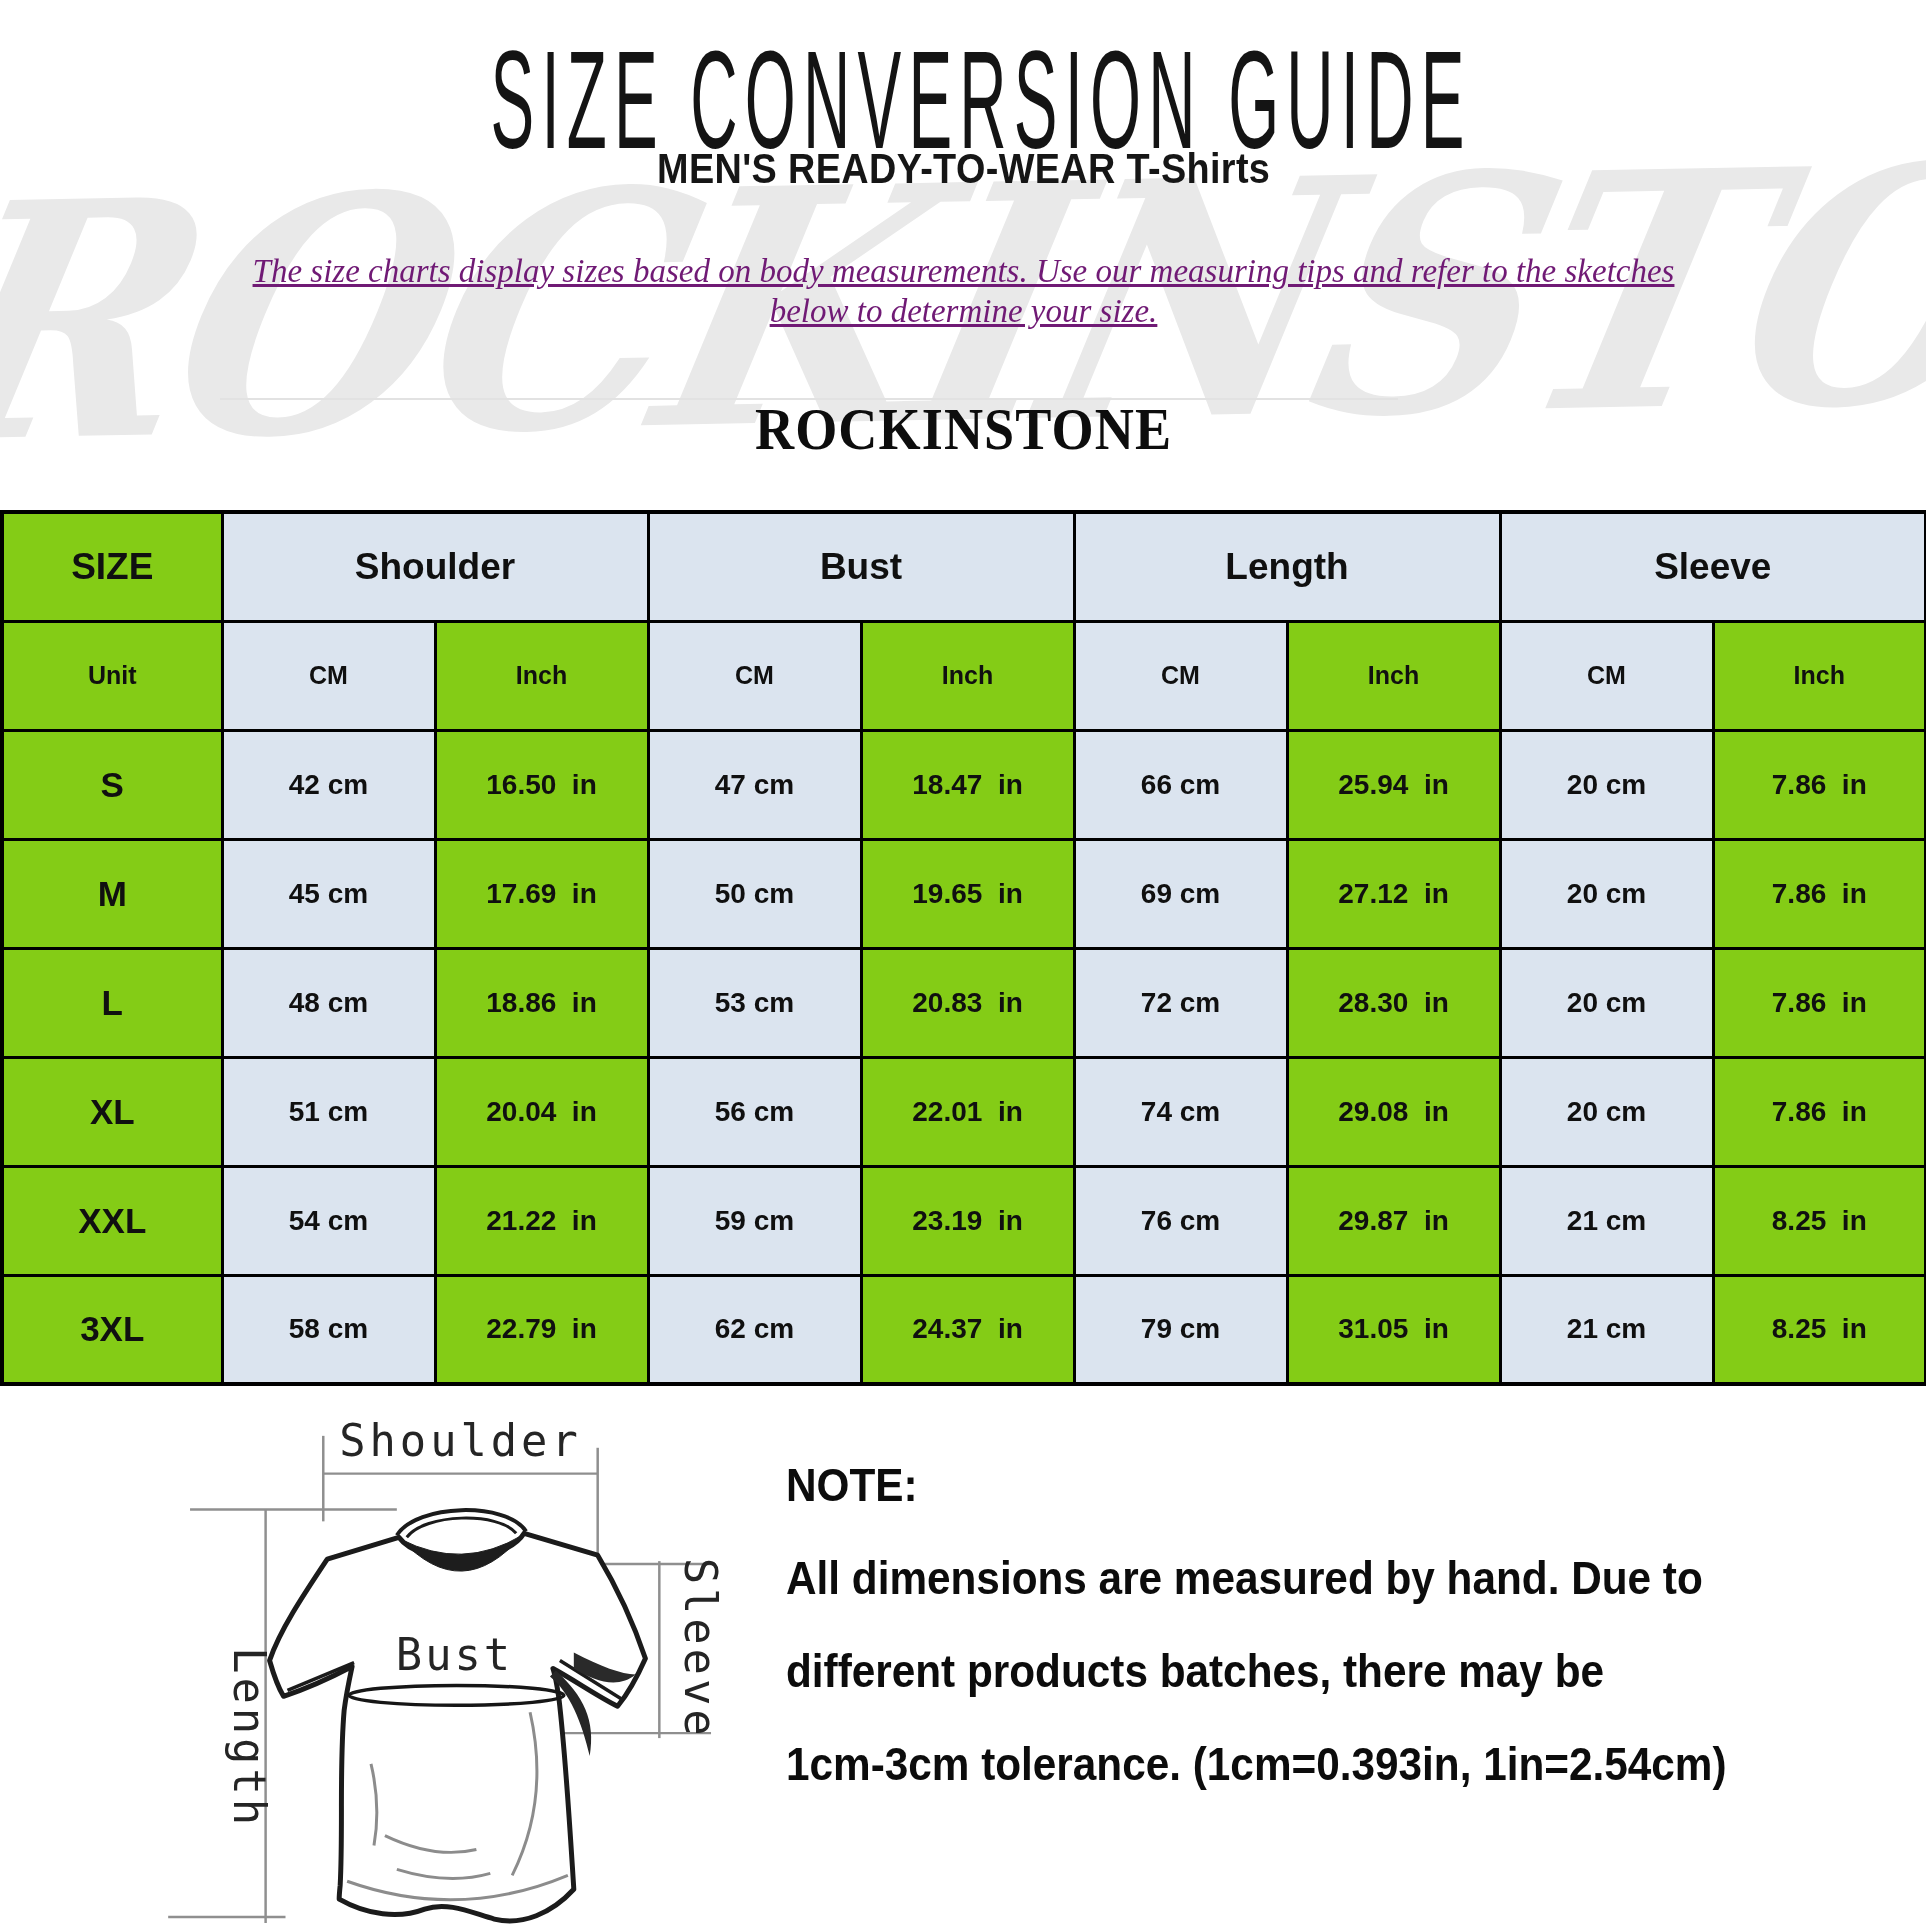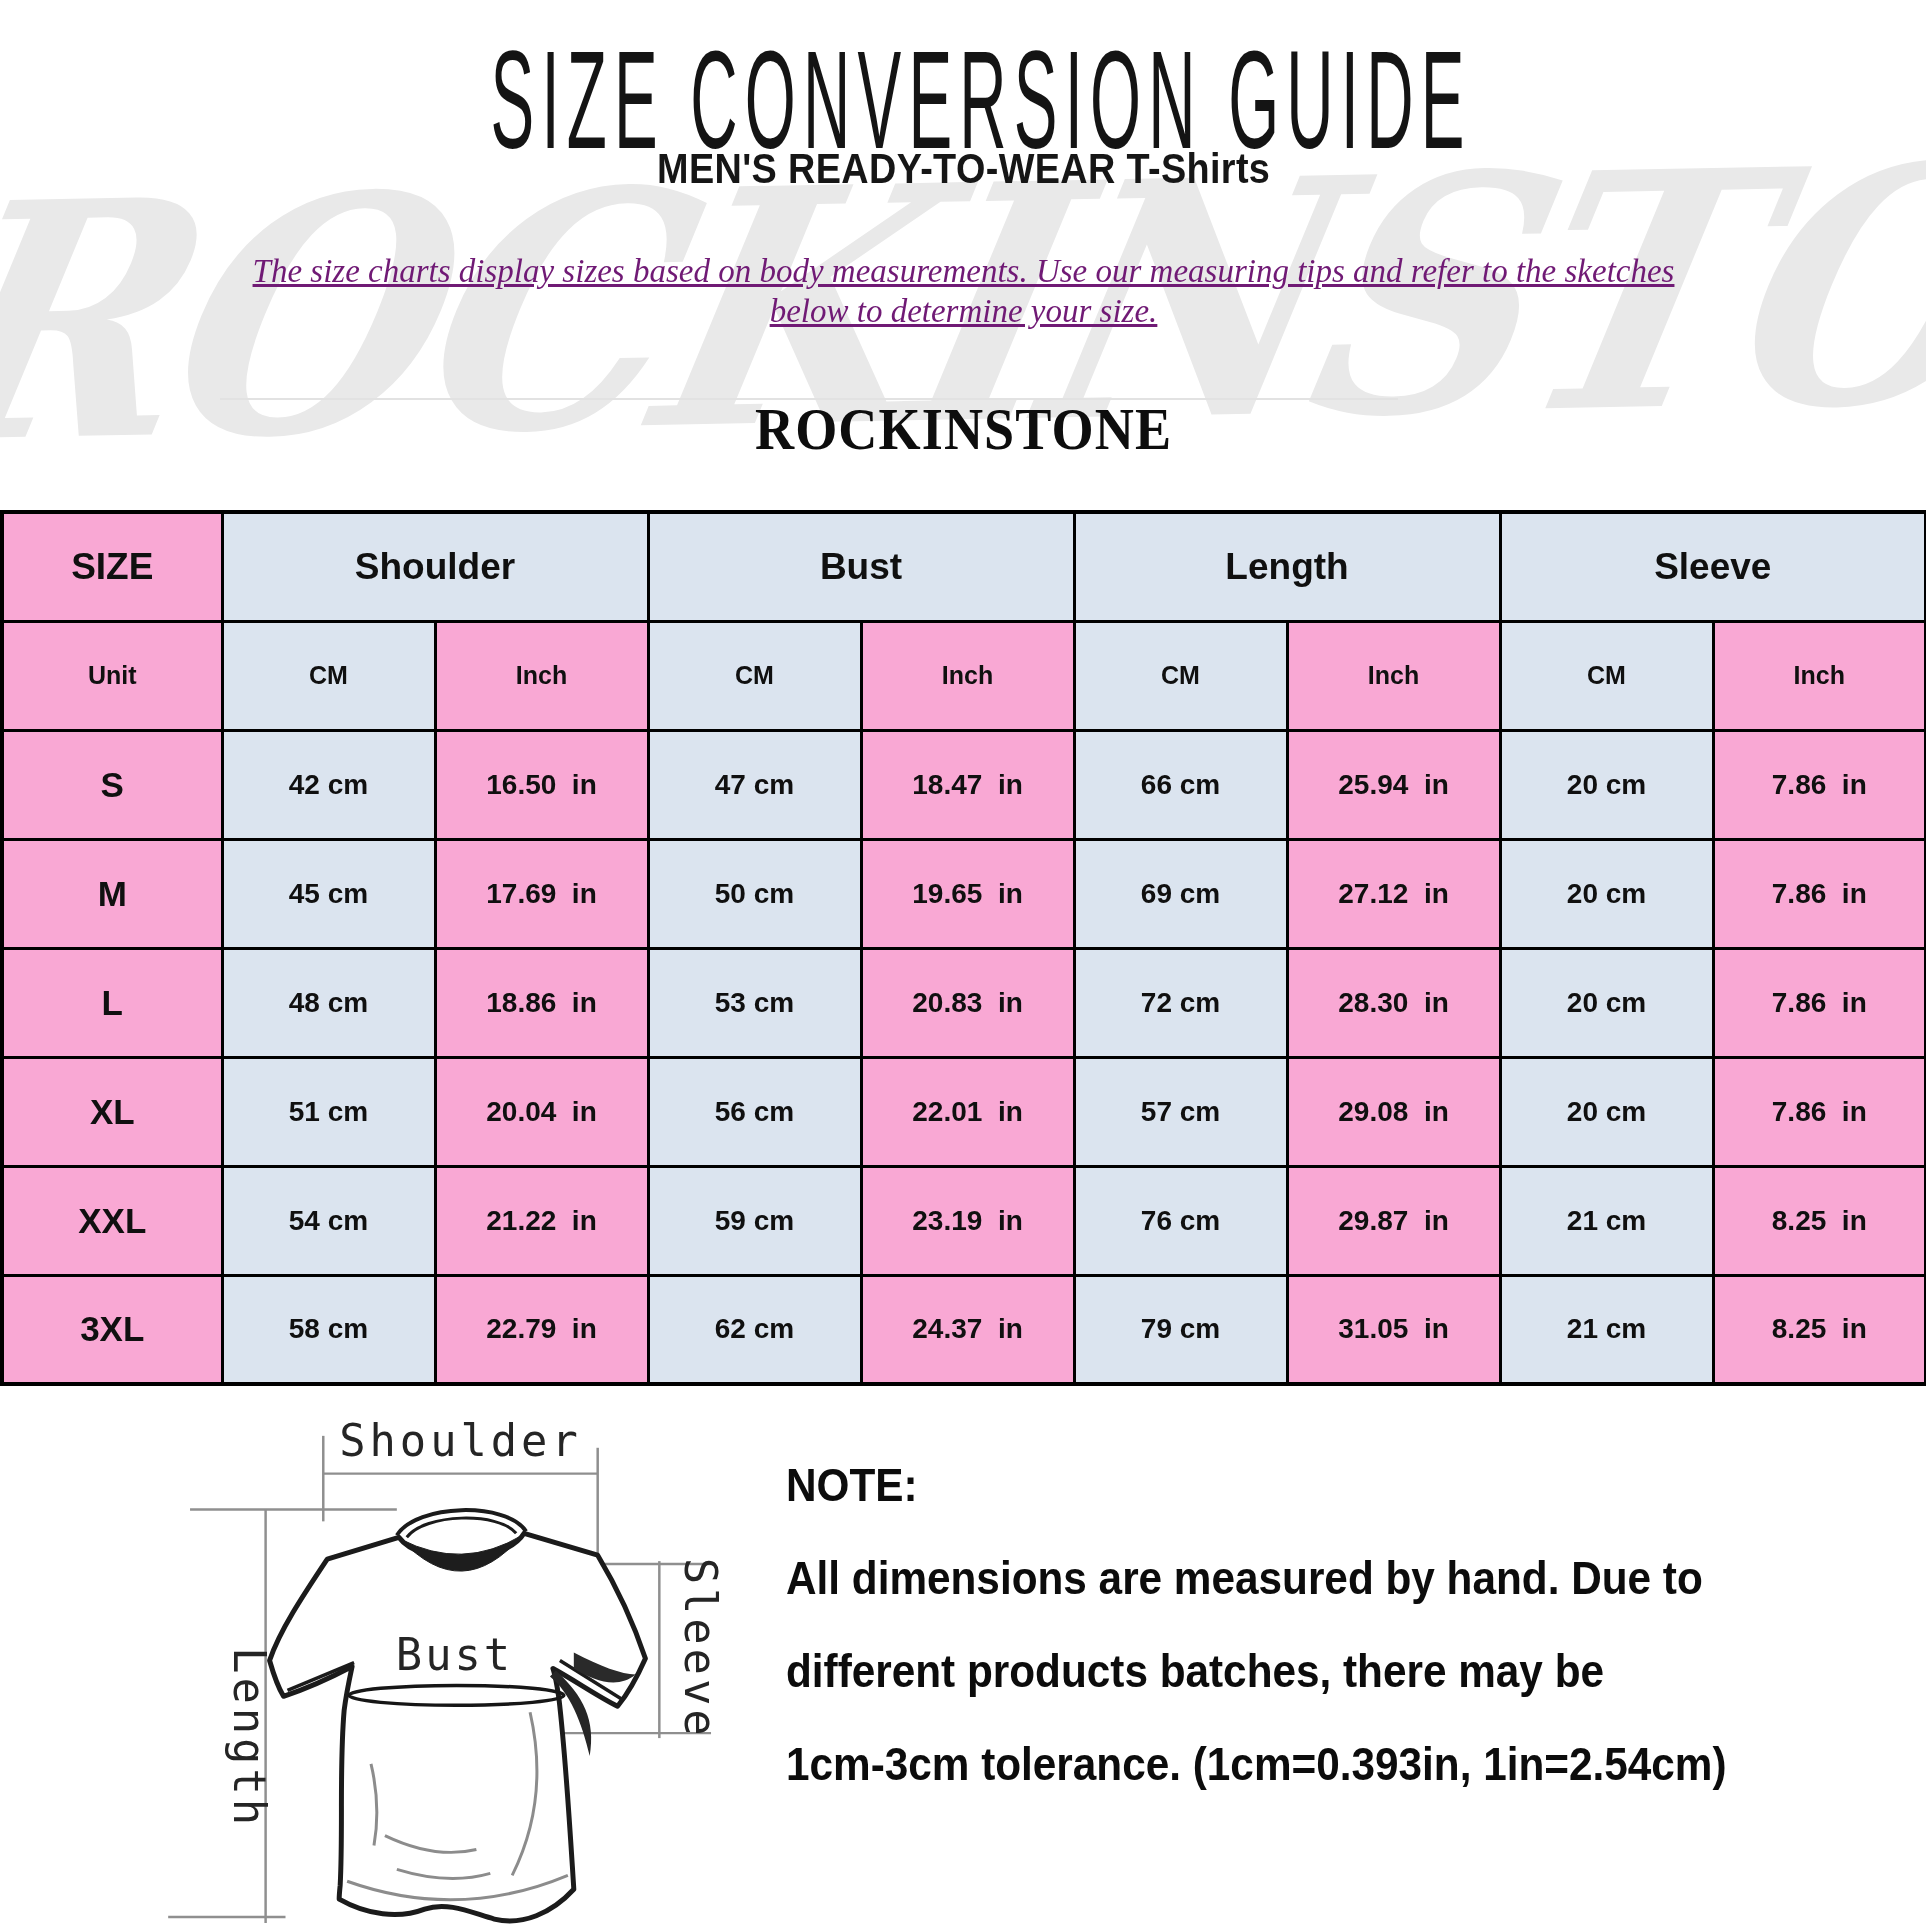--- a/index.html
+++ b/index.html
@@ -33,21 +33,21 @@
   
   #size-table{position:absolute;top:510px;left:0;width:1927px;z-index:2;
     border-collapse:collapse;table-layout:fixed;background:#ffffff;
     border:4px solid #000;}
   #size-table col.c-size{width:220px;}
   #size-table col.c-sub{width:213px;}
   #size-table th,#size-table td{border:3px solid #000;text-align:center;vertical-align:middle;
     padding:0;white-space:pre;font-weight:700;color:#101010;}
   #size-table tr{height:109px;}
   #size-table .b{background:#dbe4ef;}
-  #size-table .w{background:#f9a8d4;}
+  #size-table .w{background:#84cc16;}
   #size-table th.group{font-size:37px;}
   #size-table th.unit{font-size:25px;}
   #size-table td.szc{font-size:35px;}
   #size-table td.val{font-size:28px;}
 
   
   #shirt-svg{position:absolute;left:147px;top:1410px;width:619px;height:517px;z-index:1;}
   #note{position:absolute;left:786px;top:1438px;width:1139px;z-index:1;}
   #note .nline{font-size:47px;font-weight:700;line-height:93px;color:#0c0c0c;
     transform:scaleX(0.9);transform-origin:left center;white-space:nowrap;}
@@ -138,21 +138,21 @@
         <td class="w val">28.30  in</td>
         <td class="b val">20 cm</td>
         <td class="w val">7.86  in</td>
       </tr>
       <tr>
         <td class="w szc">XL</td>
         <td class="b val">51 cm</td>
         <td class="w val">20.04  in</td>
         <td class="b val">56 cm</td>
         <td class="w val">22.01  in</td>
-        <td class="b val">57 cm</td>
+        <td class="b val">74 cm</td>
         <td class="w val">29.08  in</td>
         <td class="b val">20 cm</td>
         <td class="w val">7.86  in</td>
       </tr>
       <tr>
         <td class="w szc">XXL</td>
         <td class="b val">54 cm</td>
         <td class="w val">21.22  in</td>
         <td class="b val">59 cm</td>
         <td class="w val">23.19  in</td>

